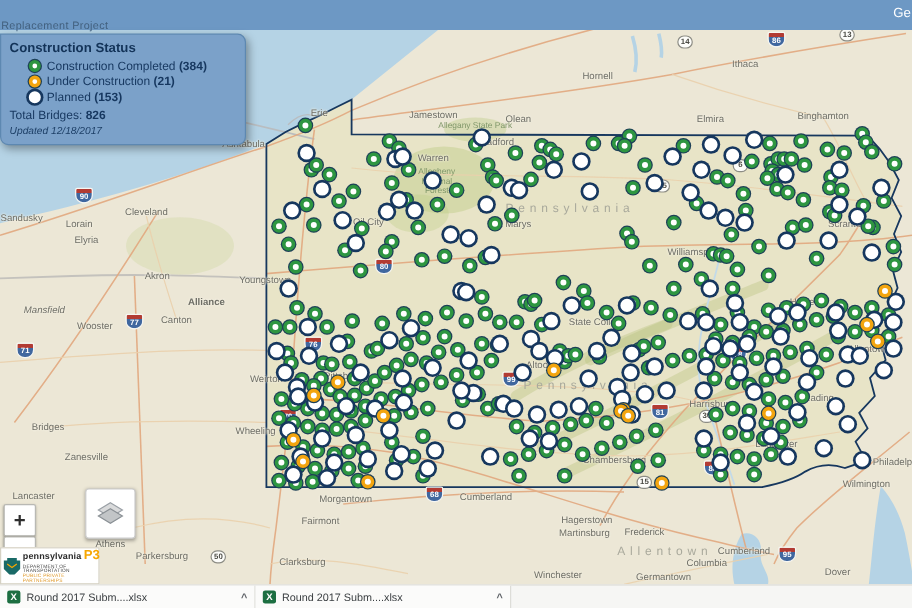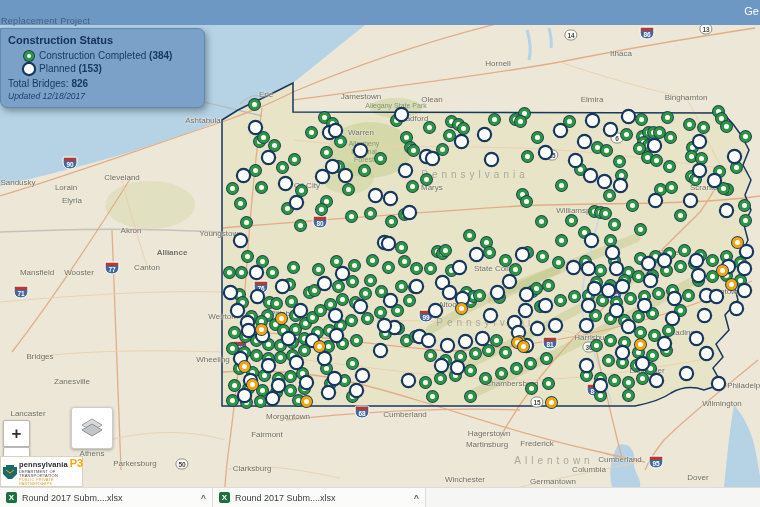--- a/index.html
+++ b/index.html
@@ -28,21 +28,21 @@
   
   .marker{width:11px;height:11px;border-radius:50%;background:#fff;box-sizing:border-box;display:inline-block;}
   #markers .marker{position:absolute;}
   .m-completed{border:3px solid #2e9641;box-shadow:0 0 0 1px #1d4057;}
   .m-under{border:3px solid #f3a50f;box-shadow:0 0 0 1px #1d4057;}
   .m-planned{border:2.5px solid #fff;box-shadow:0 0 0 2.2px #16375e;}
   
   #legend{position:absolute;left:0;top:28px;width:188px;z-index:40;background:#7ba1c9;border:1px solid #5d88b1;
           border-radius:0 7px 7px 7px;box-shadow:2px 3px 7px rgba(0,0,0,.35);padding:5px 8px 6px 7px;color:#16375f;}
   #legend h3{margin:0 0 4px 0;font-size:11px;color:#133358;}
-  .leg-row{display:flex;align-items:flex-end;gap:5px;margin:2px 0;font-size:10px;padding-left:16px;}
+  .leg-row{display:flex;align-items:flex-start;gap:5px;margin:2px 0;font-size:10px;padding-left:16px;}
   .leg-row .marker{width:10px;height:10px;flex:0 0 auto;}
   #legend .total{margin-top:4px;font-size:10px;}
   #legend .updated{margin-top:2px;font-size:8.5px;font-style:italic;color:#1d3f66;}
   
   .zoom-btn{position:absolute;left:3px;width:25px;height:25px;background:#fff;border:1px solid #b9b9b4;border-radius:2px;
             box-shadow:0 1px 2px rgba(0,0,0,.3);font-size:17px;font-weight:bold;color:#2e2e2e;display:flex;
             align-items:center;justify-content:center;z-index:40;cursor:pointer;line-height:1;}
   #zoom-in{top:420px;} #zoom-out{top:447px;}
   #layers-btn{position:absolute;left:71px;top:407px;width:40px;height:40px;background:#fff;border:1px solid #ccc;
             border-radius:3px;box-shadow:0 1px 3px rgba(0,0,0,.3);display:flex;align-items:center;justify-content:center;z-index:40;cursor:pointer;}
@@ -132,21 +132,21 @@
       <path d="M222,120 L222,406 L635,406 Q660,401 671,393 Q687,384 704,390 L713,387 L719,379 L713,368 L723,357 L716,344 L729,330 L725,315 L738,300 L734,285 L745,270 L741,255 L748,240 L744,225 L751,210 L745,195 L751,180 L743,165 L749,150 L741,135 L733,124 L723,113 L293,112 L293,83 L281,89 L267,96 L252,103 L238,110 Z" fill="none" stroke="#16375e" stroke-width="1.5"></path>
     </svg>
     <div id="labels" class="lyr">
         <span class="city" style="left: 18px; top: 157px;">Sandusky</span>
         <span class="city" style="left: 66px; top: 162px;">Lorain</span>
         <span class="city" style="left: 72px; top: 175px;">Elyria</span>
         <span class="city" style="left: 122px; top: 152px;">Cleveland</span>
         <span class="city" style="left: 131px; top: 205px;">Akron</span>
         <span class="city" style="left: 172px; top: 227px; font-weight: bold;">Alliance</span>
         <span class="city" style="left: 147px; top: 242px;">Canton</span>
-        <span class="city" style="left: 37px; top: 247px;">Mansfield</span>
+        <span class="city" style="left: 37px; top: 233px; font-style: italic;">Mansfield</span>
         <span class="city" style="left: 79px; top: 247px;">Wooster</span>
         <span class="city" style="left: 221px; top: 208px;">Youngstown</span>
         <span class="city" style="left: 203px; top: 95px;">Ashtabula</span>
         <span class="city" style="left: 266px; top: 69px;">Erie</span>
         <span class="city" style="left: 361px; top: 71px;">Jamestown</span>
         <span class="city" style="left: 432px; top: 74px;">Olean</span>
         <span class="city" style="left: 361px; top: 107px;">Warren</span>
         <span class="city" style="left: 413px; top: 93px;">Bradford</span>
         <span class="city" style="left: 307px; top: 160px;">Oil City</span>
         <span class="city" style="left: 427px; top: 162px;">St Marys</span>
@@ -673,20 +673,25 @@
   </div>
 
   <div id="legend">
     <h3>Construction Status</h3>
     <div class="leg-row">
       <span class="marker m-completed"></span>
       <span><span>Construction Completed</span>
       <b>(384)</b></span>
     </div>
     <div class="leg-row">
+      <span class="marker m-under"></span>
+      <span><span>Under Construction</span>
+      <b>(21)</b></span>
+    </div>
+    <div class="leg-row">
       <span class="marker m-planned"></span>
       <span><span>Planned</span>
       <b>(153)</b></span>
     </div>
     <div class="total">
       <span>Total Bridges:</span> <b>826</b>
     </div>
     <div class="updated">Updated 12/18/2017</div>
   </div>
 

